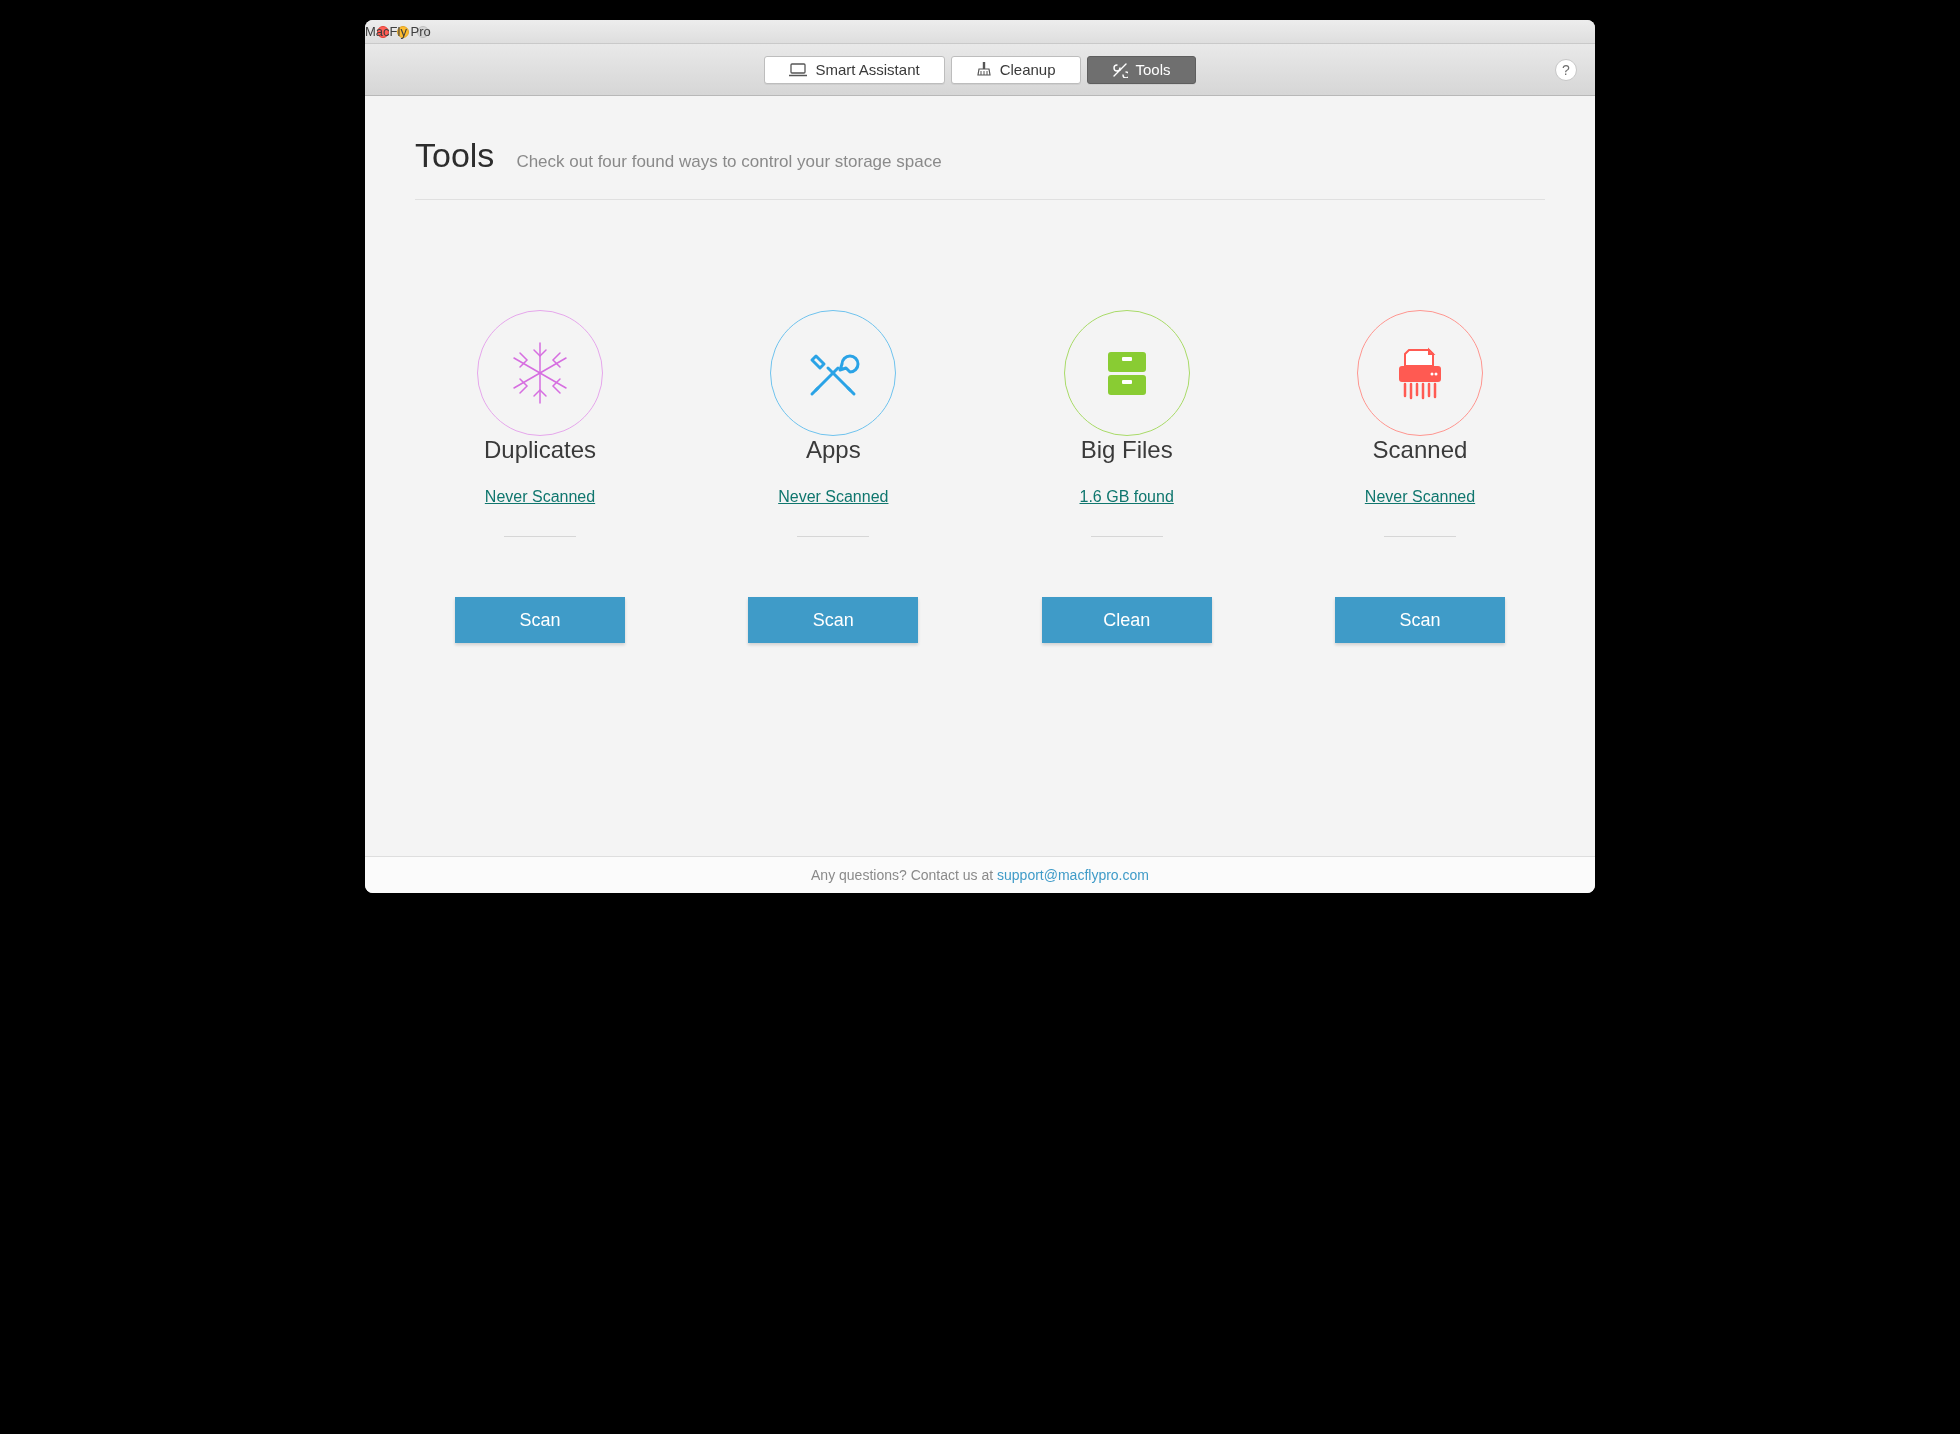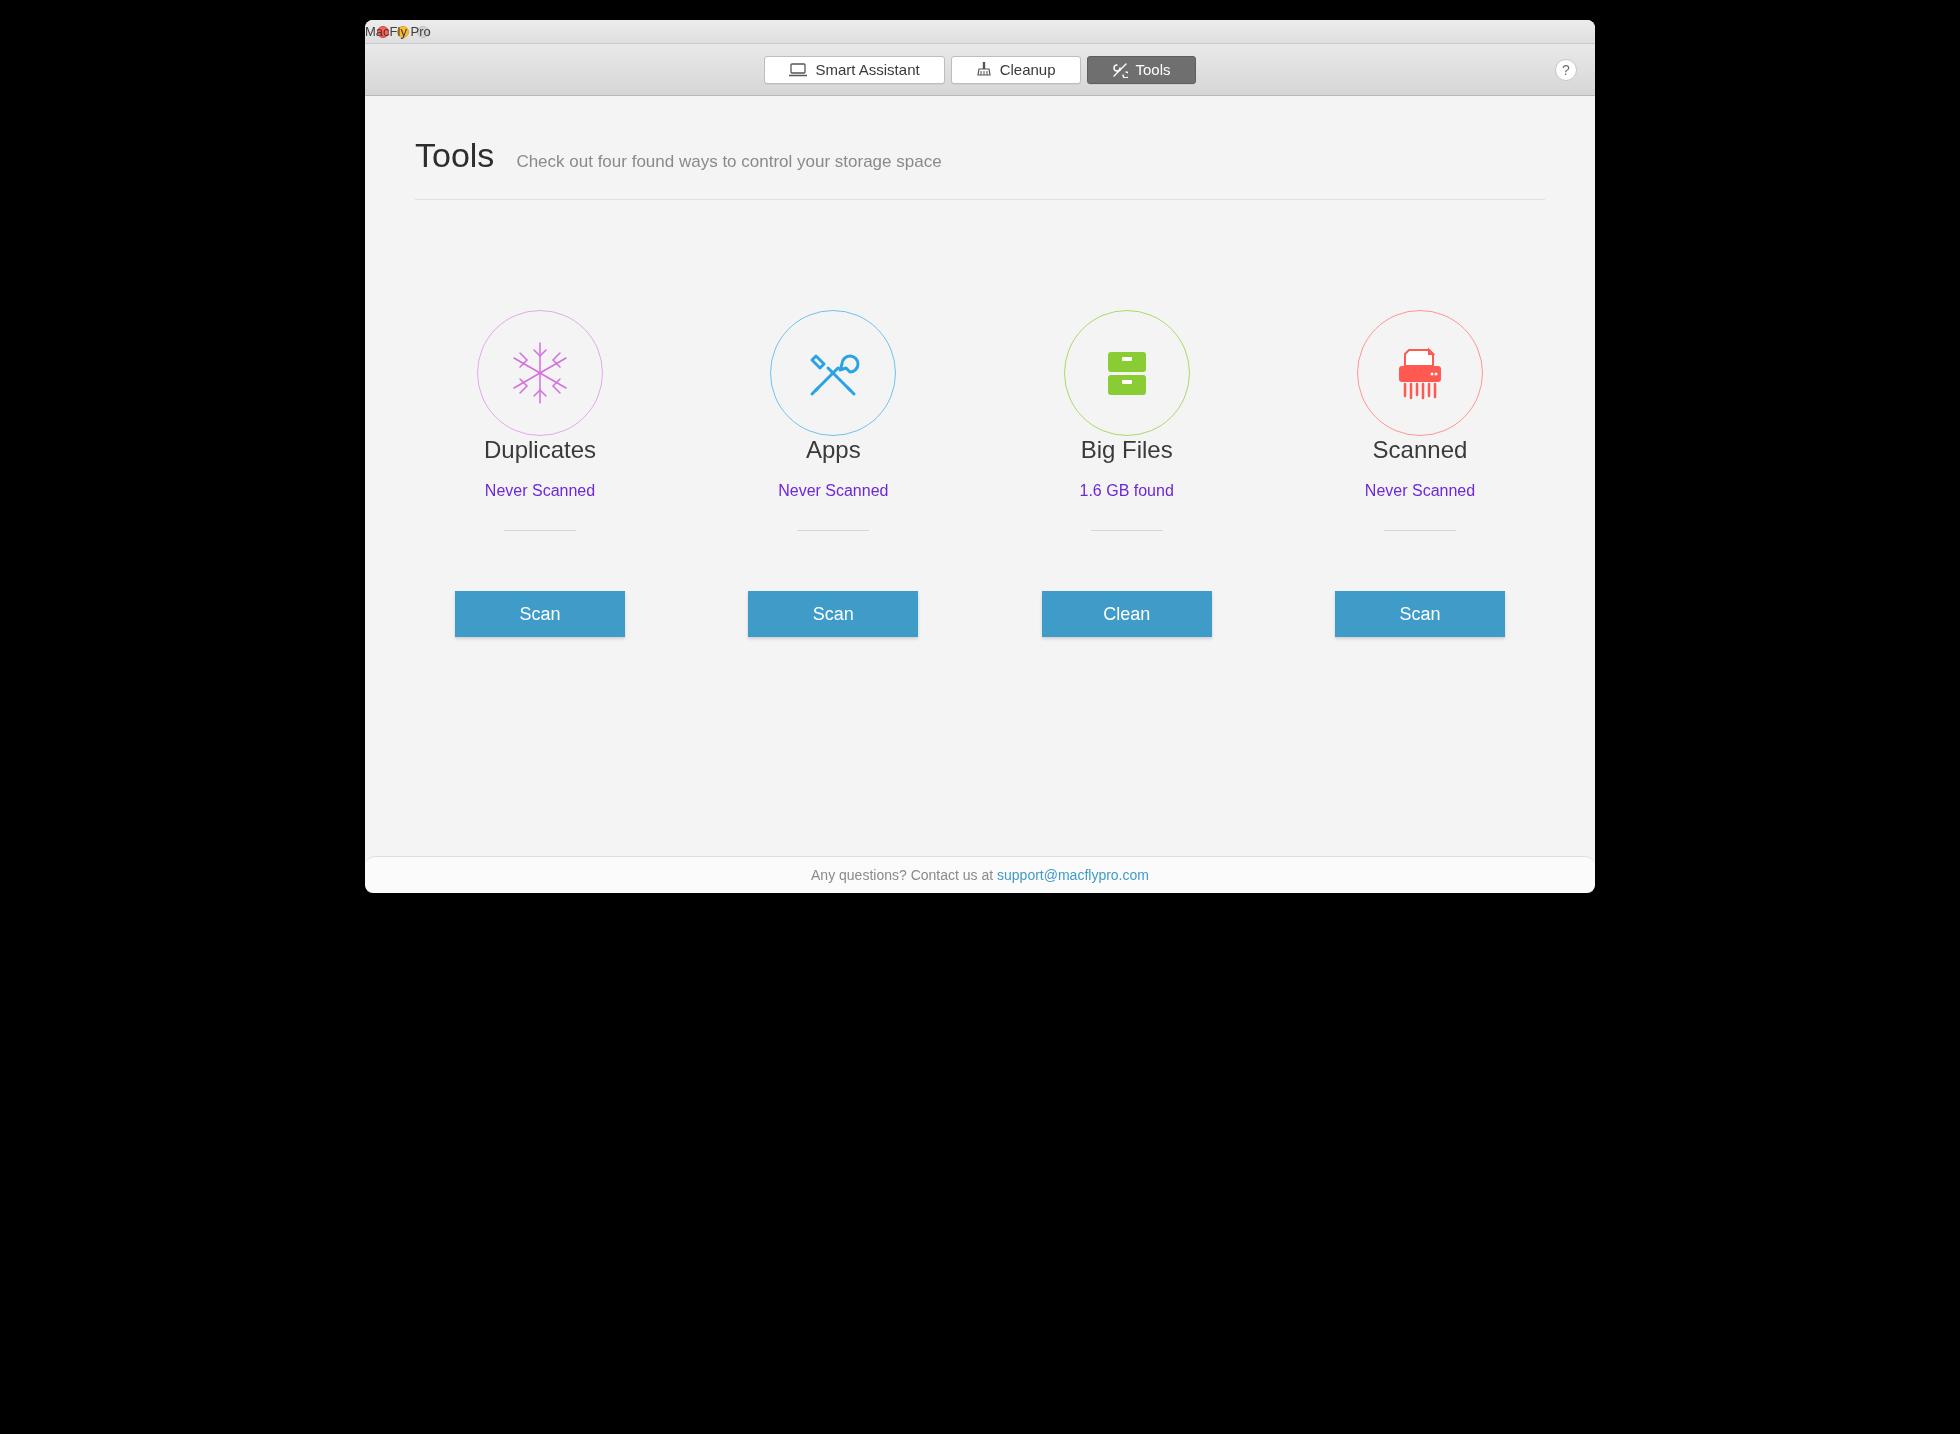--- a/index.html
+++ b/index.html
@@ -134,23 +134,24 @@
     display: flex;
     align-items: center;
     justify-content: center;
   }
   .card-title {
     font-size: 24px;
     font-weight: 500;
     color: #3a3a3a;
   }
   .card-status {
-    margin-top: 18px;
+    margin-top: 24px;
     font-size: 16px;
-    color: #6d28d9;
+    color: #0f766e;
+    text-decoration: underline;
   }
   .card-divider {
     margin-top: 30px;
     width: 72px;
     height: 1px;
     background: #d6d6d6;
   }
   .card-button {
     margin-top: 60px;
     width: 170px;
@@ -164,21 +165,20 @@
     cursor: pointer;
     box-shadow: 0 2px 3px rgba(0,0,0,0.15);
   }
   .footer {
     background: #fbfbfb;
     border-top: 1px solid #dedede;
     text-align: center;
     padding: 10px 12px;
     font-size: 14px;
     color: #8a8a8a;
-    border-radius: 10px;
   }
   .footer a { color: #3f9bc8; text-decoration: none; }
 </style>
 </head>
 <body>
 
 <div class="window">
 
   <div class="titlebar">
     <div class="traffic-lights">

